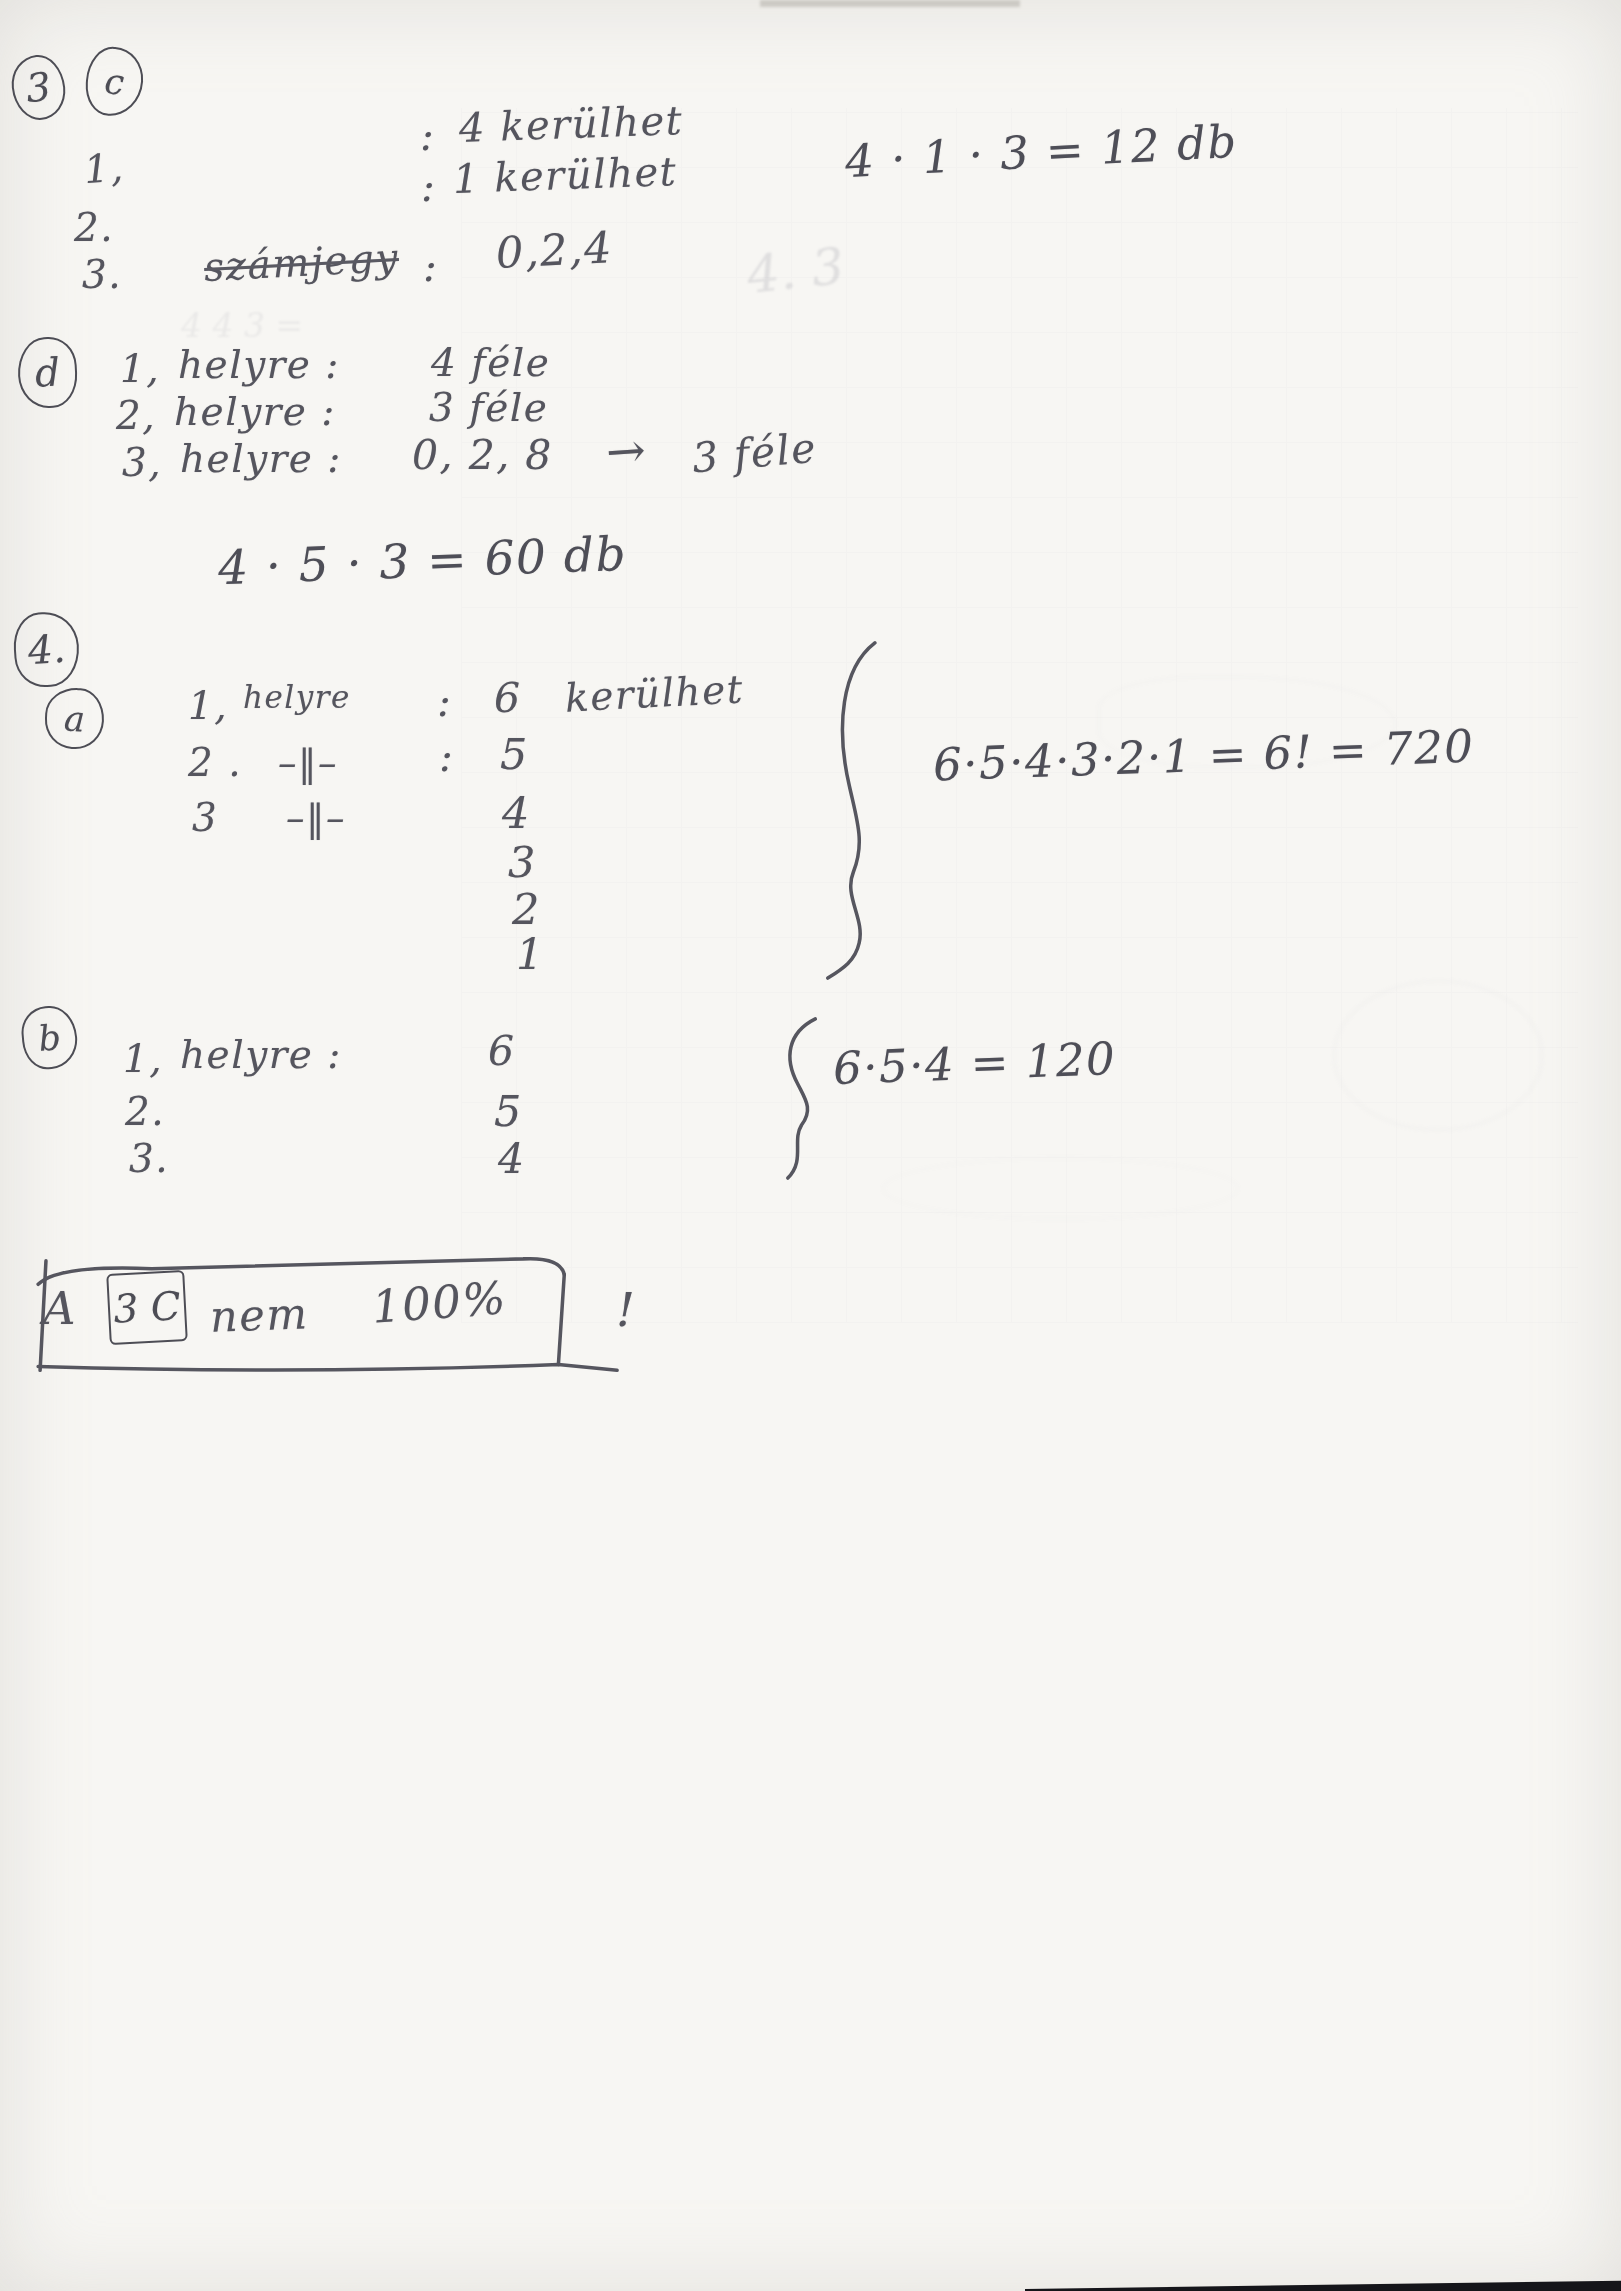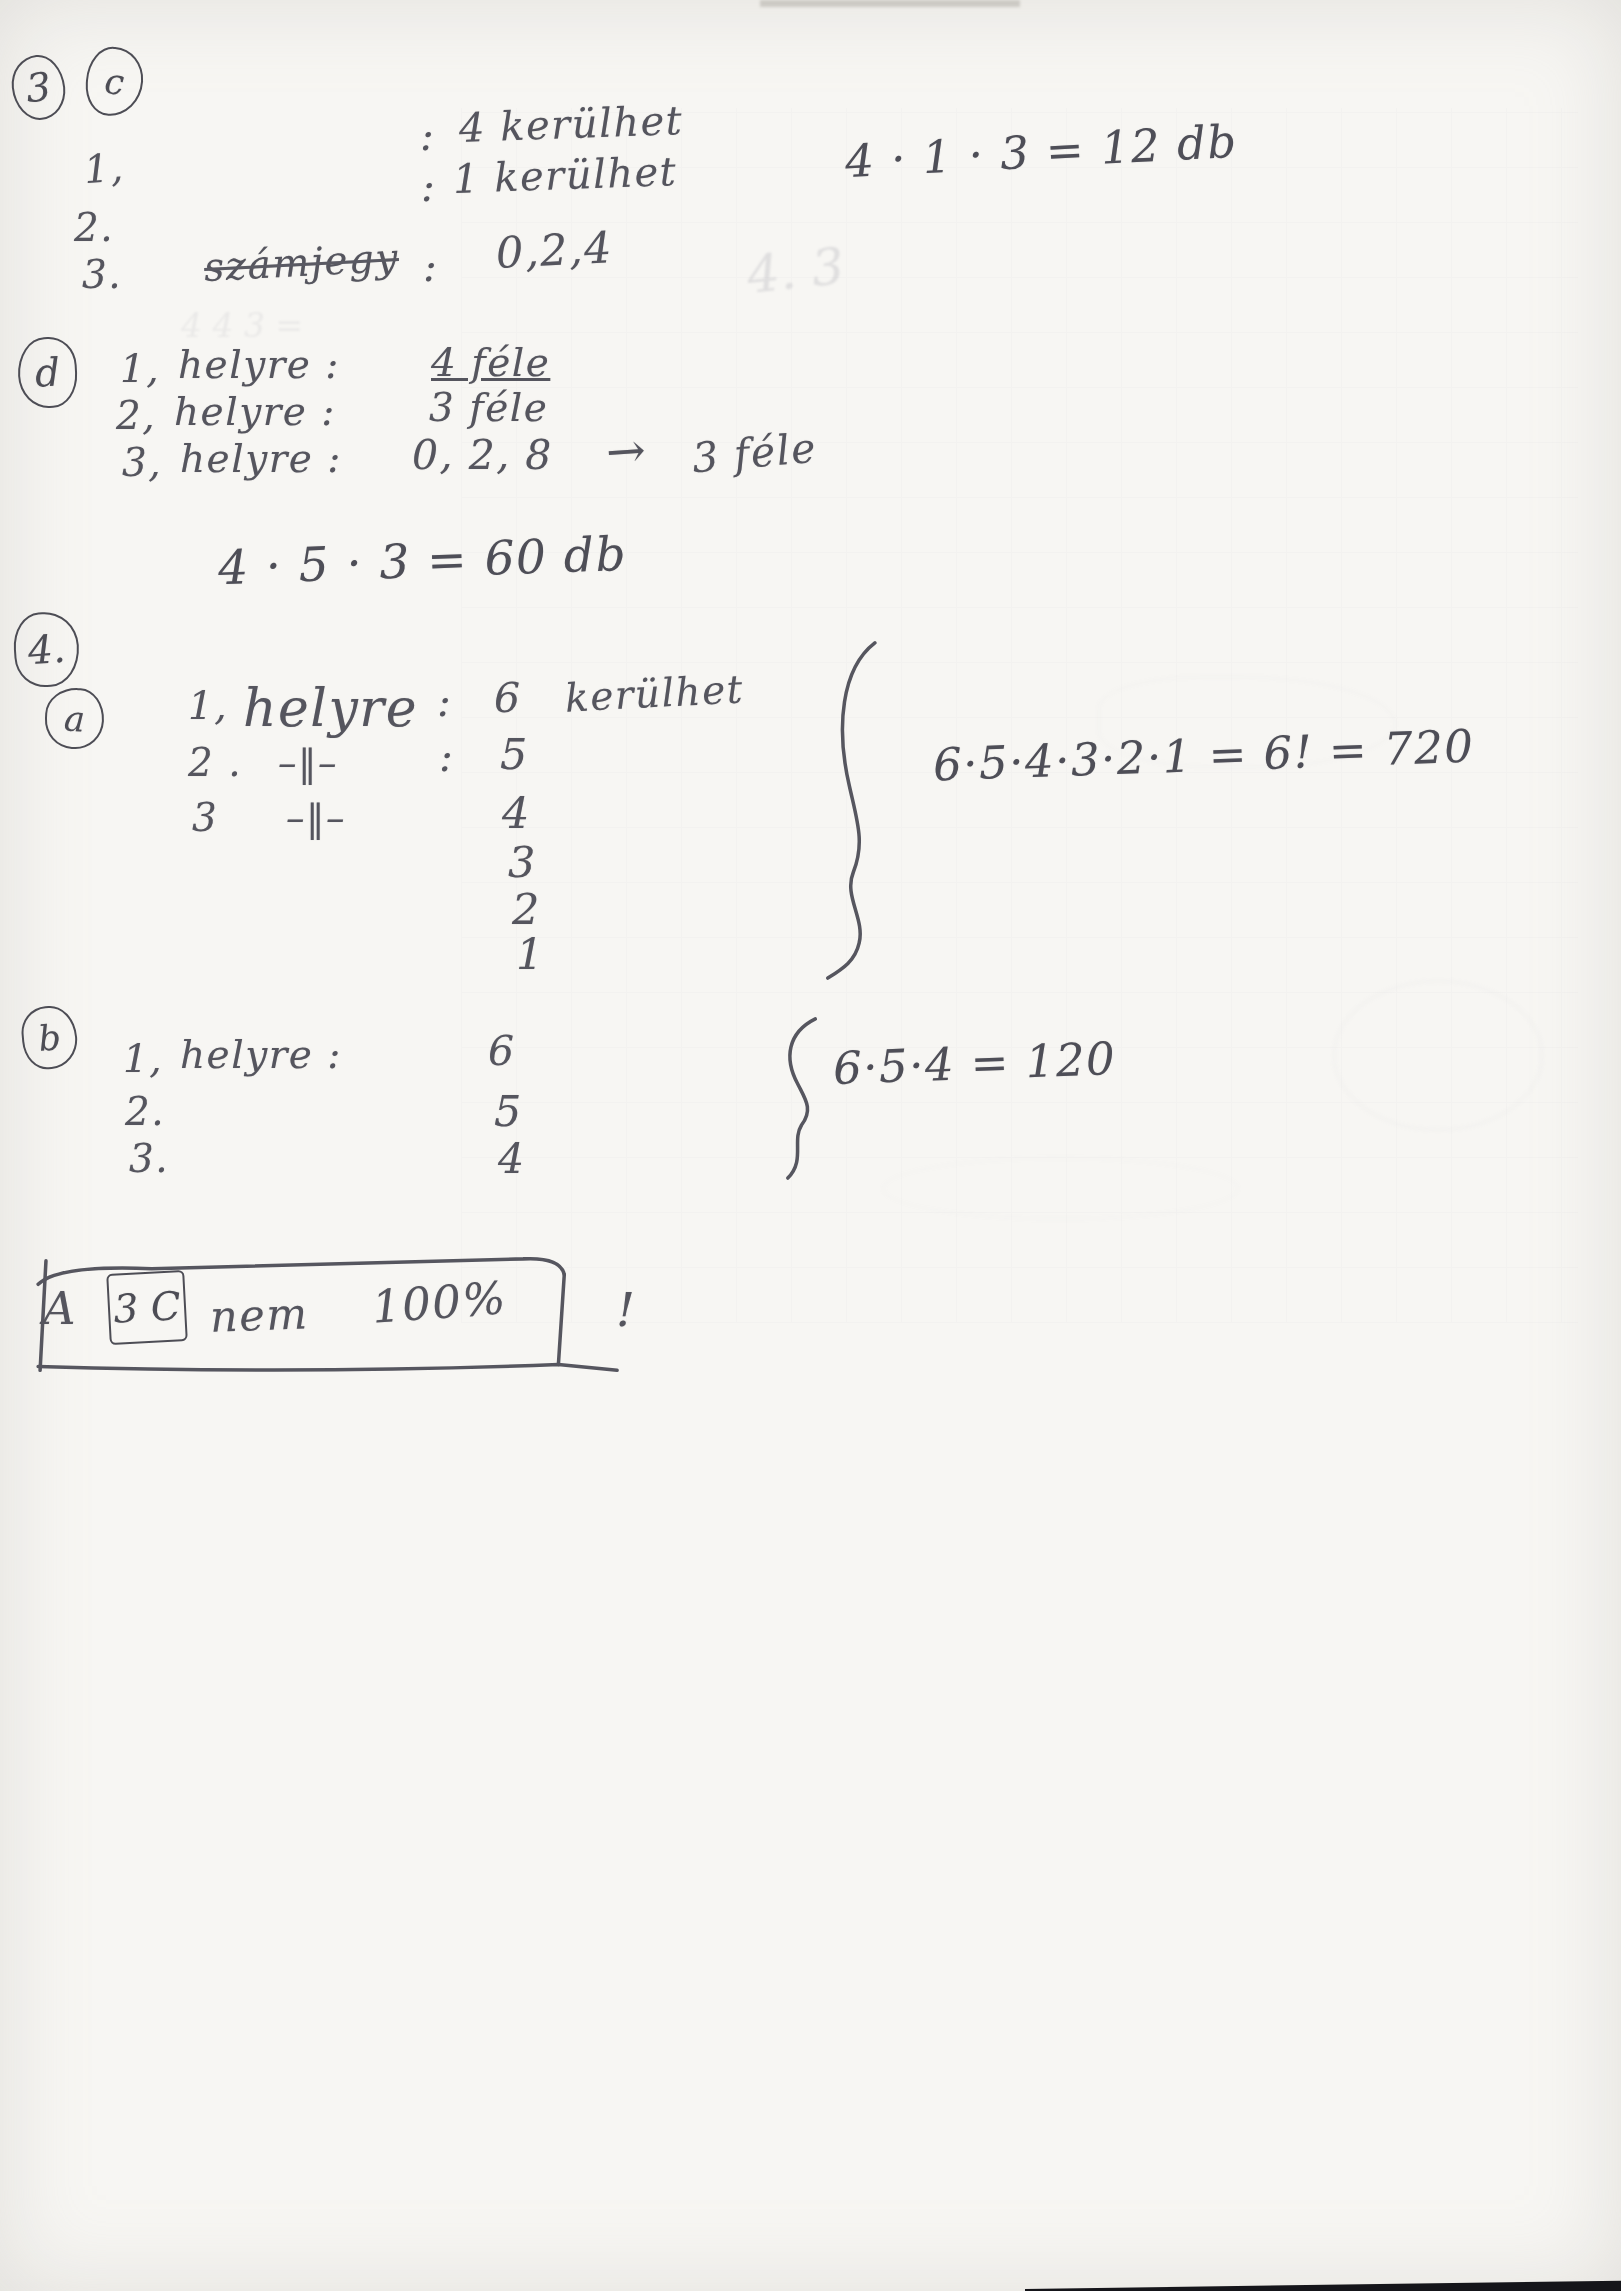--- a/index.html
+++ b/index.html
@@ -82,21 +82,21 @@
   <div class="hw" style="left:496px;top:229px;font-size:43px;transform:rotate(-3deg);">0,2,4</div>
 
   <div class="hw" style="left:845px;top:129px;font-size:45px;transform:rotate(-3deg);color:#4e4e57;">4 · 1 · 3  =  12 db</div>
 
   <div class="badge" style="left:17.6px;top:337px;width:55px;height:67px;font-size:39px;transform:rotate(-3deg);border-radius:50% 50% 46% 54% / 56% 44% 50% 50%;">
       <span>d</span>
     </div>
 
   <div class="hw" style="left:120px;top:349px;font-size:39px;">1,</div>
   <div class="hw" style="left:178px;top:345px;font-size:39px;">helyre :</div>
-  <div class="hw" style="left:431px;top:343px;font-size:39px;text-decoration:underline;">4 féle</div>
+  <div class="hw" style="left:431px;top:343px;font-size:39px;">4 féle</div>
 
   <div class="hw" style="left:116px;top:396px;font-size:39px;">2,</div>
   <div class="hw" style="left:174px;top:392px;font-size:39px;">helyre :</div>
   <div class="hw" style="left:429px;top:388px;font-size:39px;">3 féle</div>
 
   <div class="hw" style="left:122px;top:443px;font-size:39px;">3,</div>
   <div class="hw" style="left:180px;top:439px;font-size:39px;">helyre :</div>
   <div class="hw" style="left:412px;top:435px;font-size:41px;">0, 2, 8</div>
 
   <div class="hw" style="left:606px;top:427px;font-size:47px;transform:rotate(-4deg);">→</div>
@@ -105,21 +105,21 @@
   <div class="hw" style="left:218px;top:537px;font-size:47px;transform:rotate(-2deg);color:#4e4e57;">4 · 5 · 3  =  60 db</div>
 
   <div class="badge" style="left:13.7px;top:612px;width:61px;height:71px;font-size:39px;transform:rotate(-4deg);border-radius:44% 56% 50% 50% / 50% 50% 56% 44%;">
       <span>4.</span>
     </div>
   <div class="badge" style="left:45px;top:688px;width:55px;height:57px;font-size:35px;transform:rotate(3deg);border-radius:56% 44% 50% 50% / 46% 54% 50% 50%;">
       <span>a</span>
     </div>
 
   <div class="hw" style="left:188px;top:686px;font-size:39px;">1,</div>
-  <div class="hw" style="left:243px;top:682px;font-size:52px;">helyre</div>
+  <div class="hw" style="left:243px;top:682px;font-size:31px;">helyre</div>
   <div class="hw" style="left:437px;top:682px;font-size:41px;">:</div>
   <div class="hw" style="left:494px;top:678px;font-size:41px;">6</div>
   <div class="hw" style="left:565px;top:674px;font-size:39px;transform:rotate(-3deg);">kerülhet</div>
 
   <div class="hw" style="left:188px;top:743px;font-size:39px;">2 .</div>
   <div class="hw" style="left:278px;top:745px;font-size:37px;">–‖–</div>
   <div class="hw" style="left:439px;top:737px;font-size:41px;">:</div>
   <div class="hw" style="left:500px;top:733px;font-size:43px;">5</div>
 
   <div class="hw" style="left:192px;top:798px;font-size:39px;">3</div>

